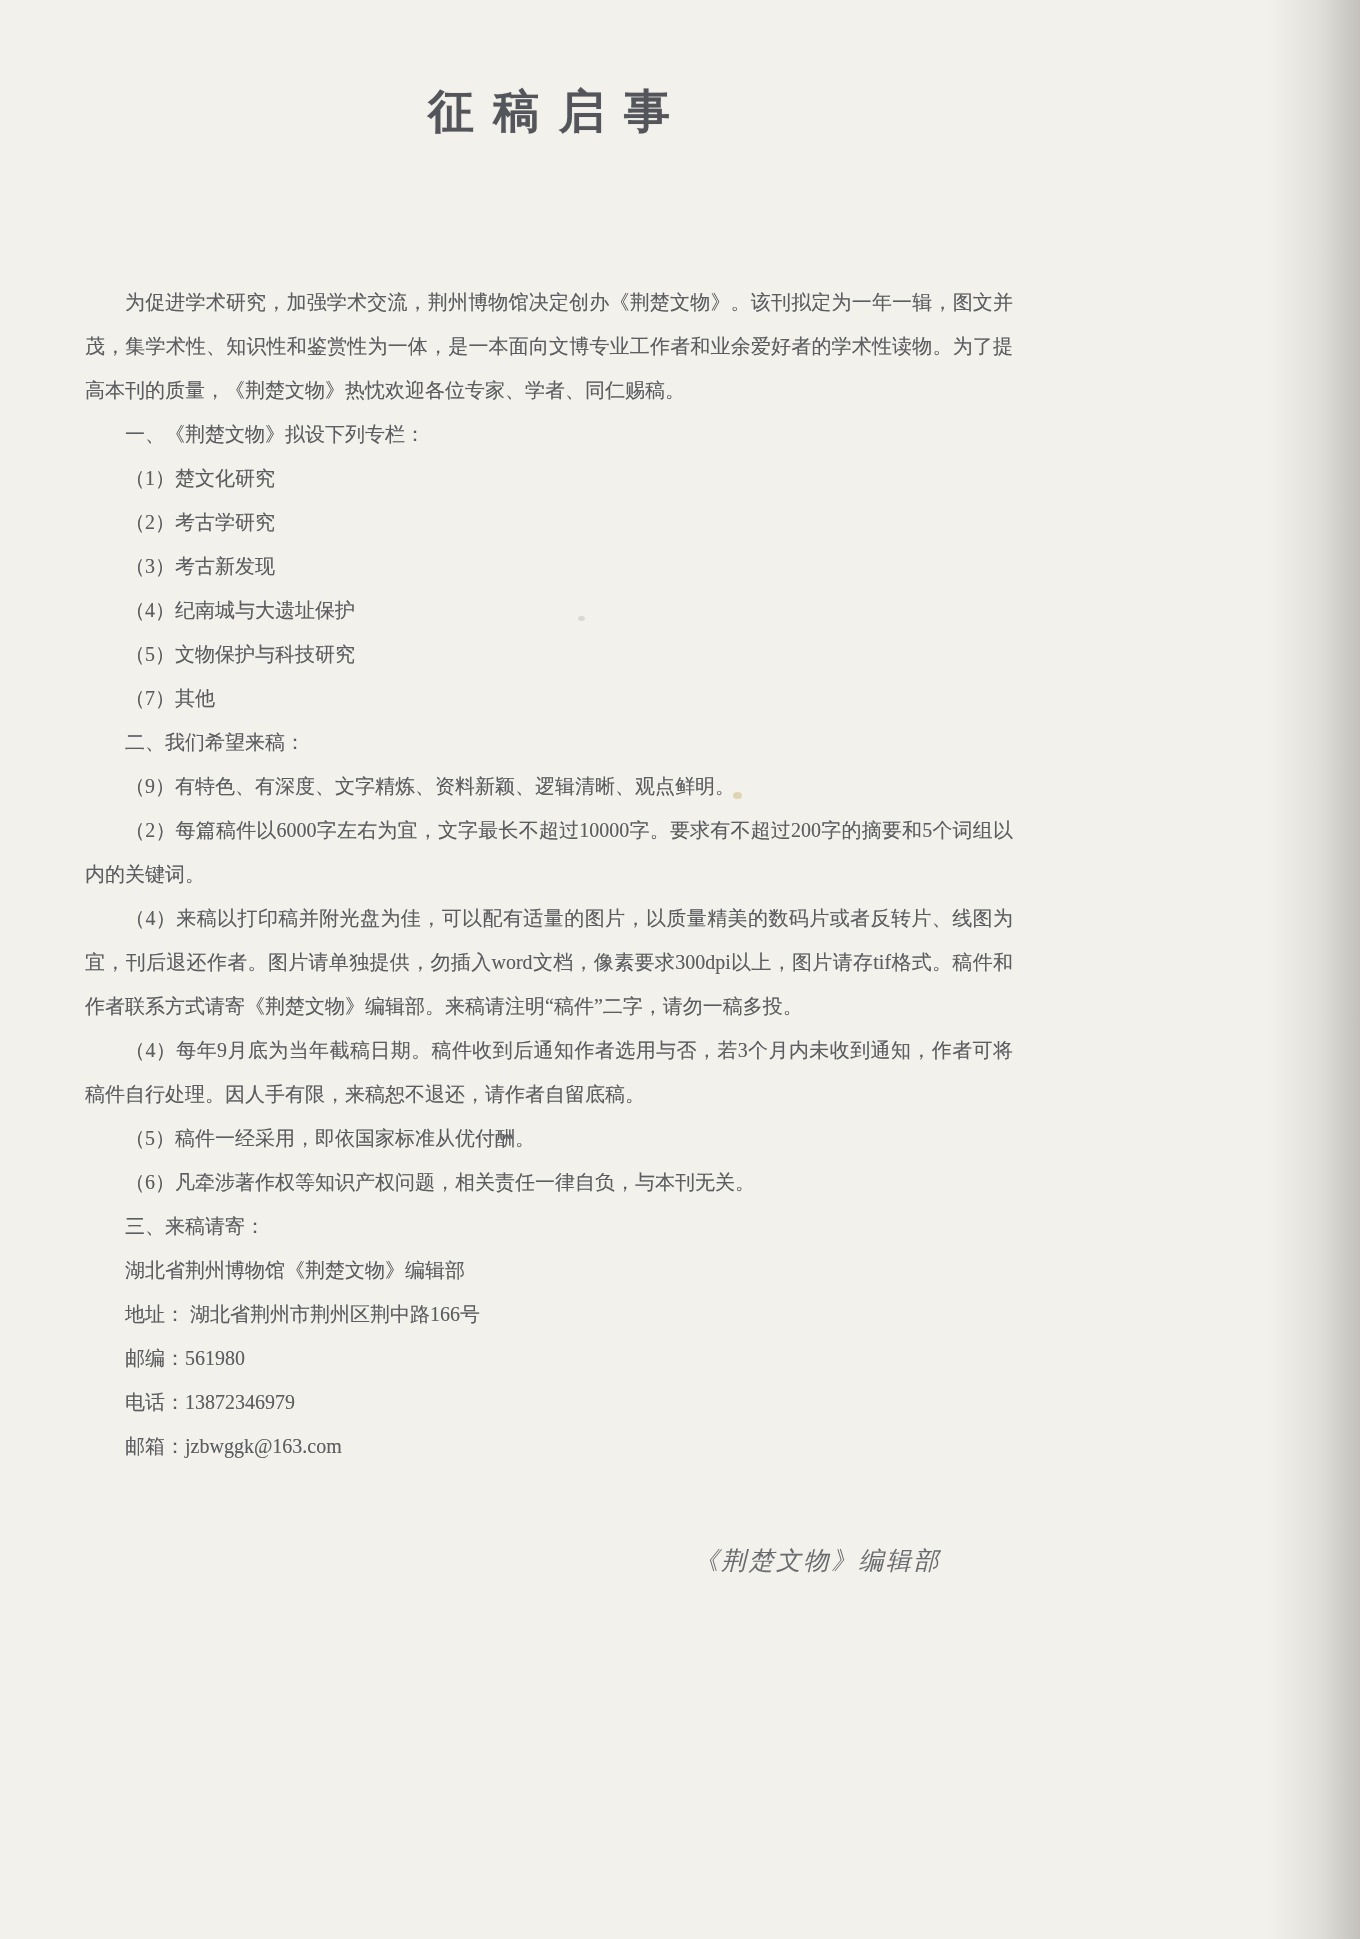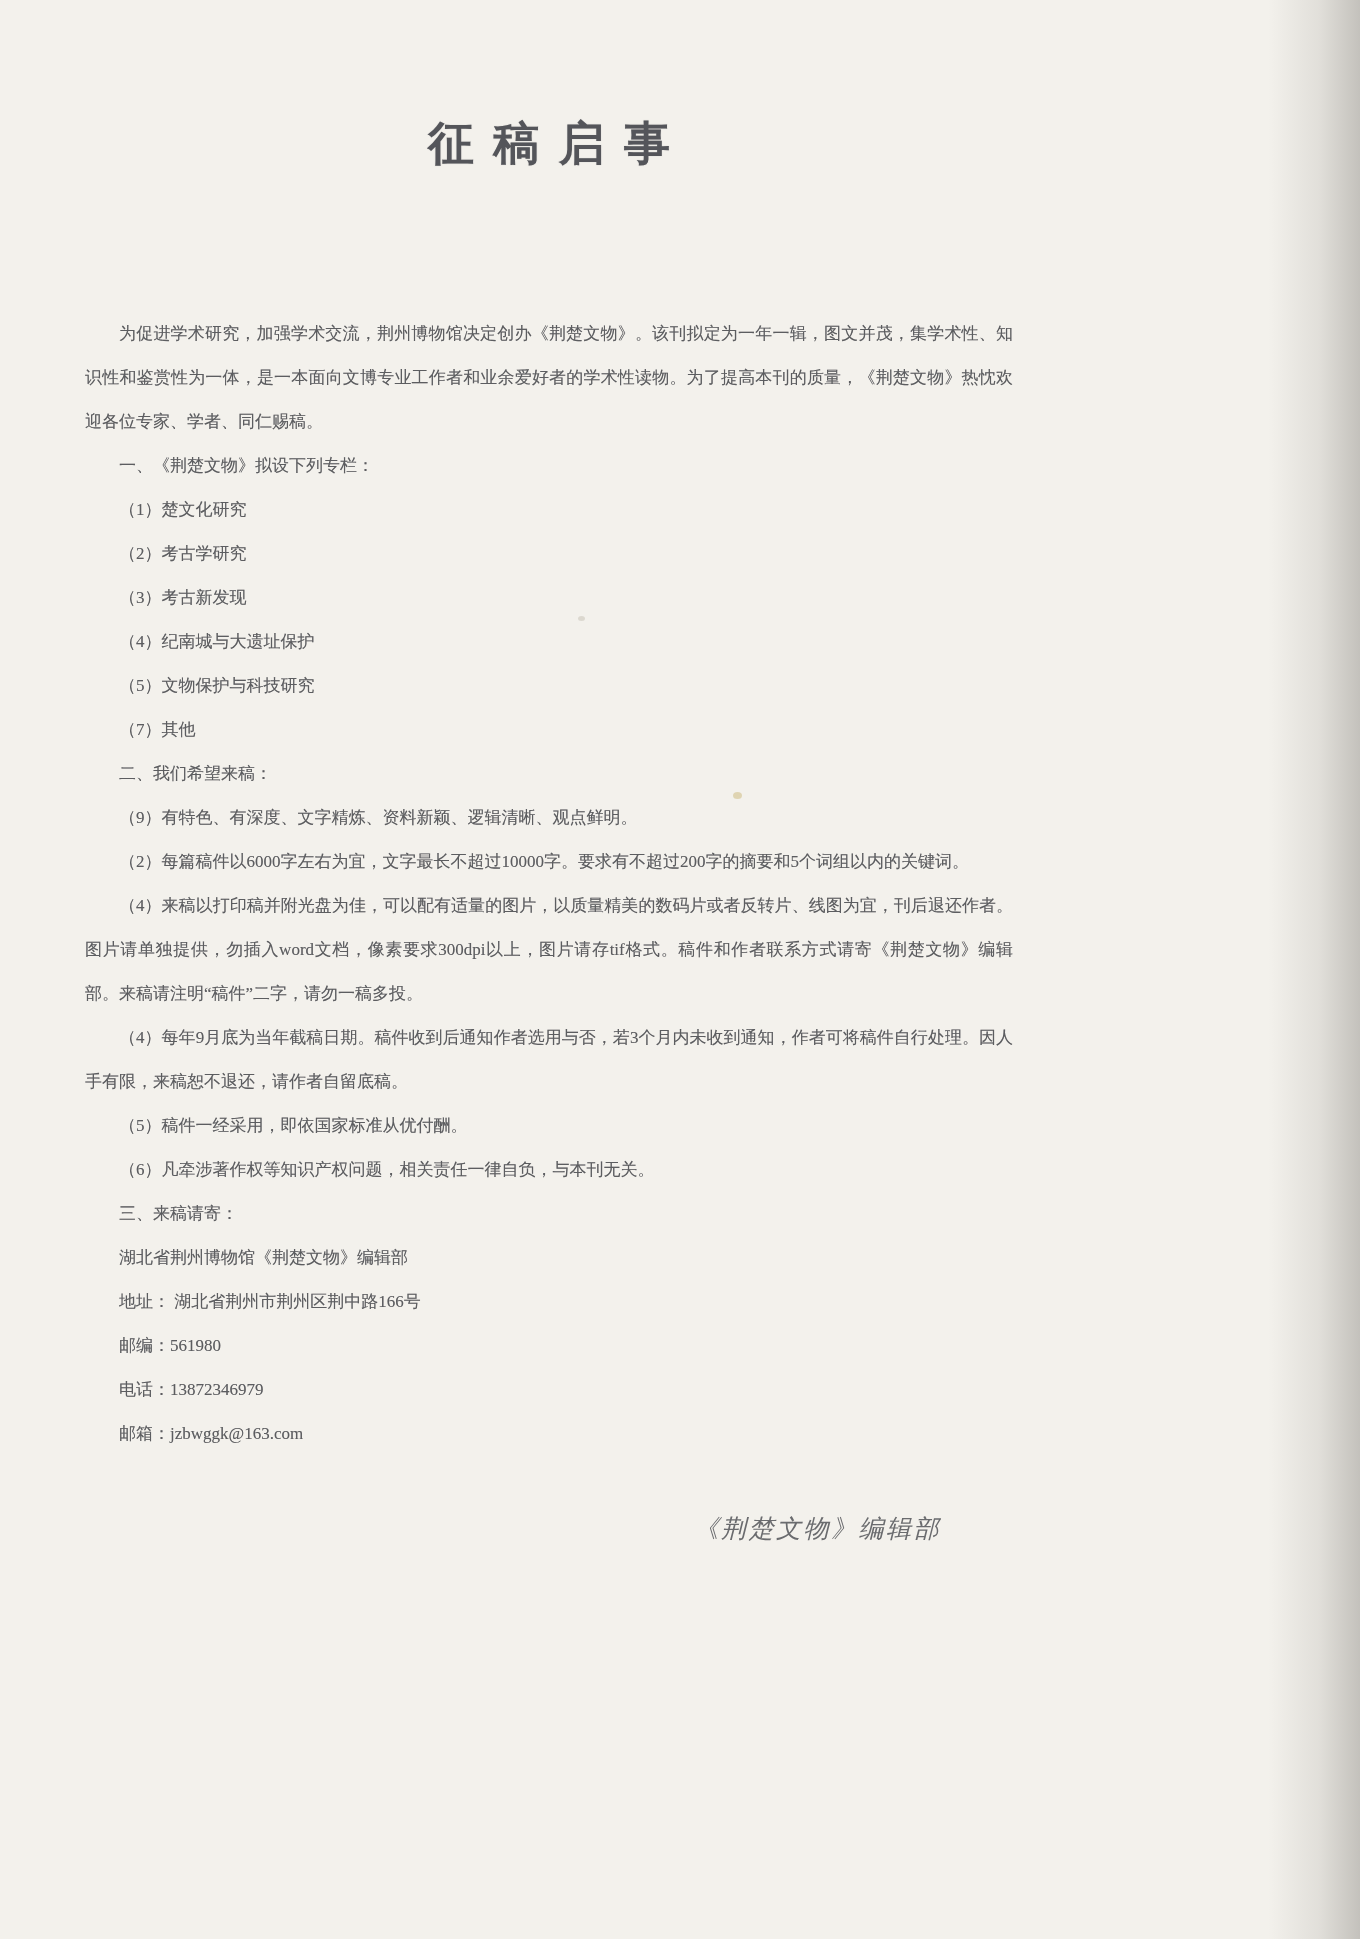--- a/index.html
+++ b/index.html
@@ -15,43 +15,43 @@
   .edge-shadow {
     position:absolute; top:0; right:0; width:92px; height:100%;
     background:linear-gradient(to right,
       rgba(118,115,108,0) 0%,
       rgba(118,115,108,0.14) 55%,
       rgba(104,101,95,0.34) 100%);
     pointer-events:none;
   }
   .content {
     position:absolute; left:85px; top:0; width:928px;
-    padding-top:116px;
+    padding-top:84px;
   }
   .doc-title {
     margin:0;
     text-align:center;
     font-size:46px;
     font-weight:700;
     letter-spacing:0.42em;
     text-indent:0.42em;
     color:#54555a;
     line-height:56px;
     text-shadow:0 0 1px rgba(84,85,90,0.35);
   }
   .body-text {
     margin-top:140px;
-    font-size:17px;
+    font-size:20px;
     line-height:44px;
     text-align:justify;
     text-shadow:0 0 0.5px rgba(92,93,96,0.4);
   }
   .body-text p { margin:0; text-indent:2em; }
   .signature {
-    margin-top:56px;
+    margin-top:76px;
     text-align:right;
     padding-right:72px;
     font-style:italic;
     font-size:25px;
     letter-spacing:0.1em;
     color:#6a6b6e;
   }
   
   .speck { position:absolute; border-radius:50%; pointer-events:none; }
   .speck-a { left:733px; top:792px; width:9px; height:7px; background:#d9cda4; opacity:0.8; }

